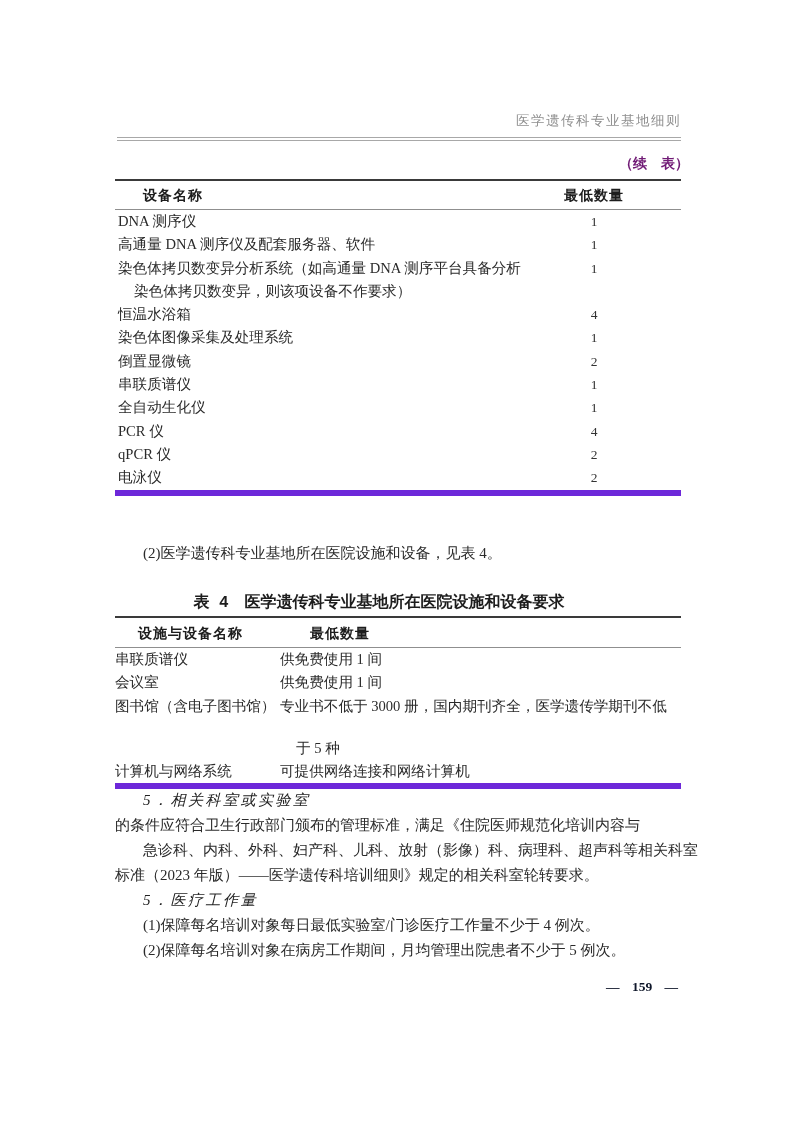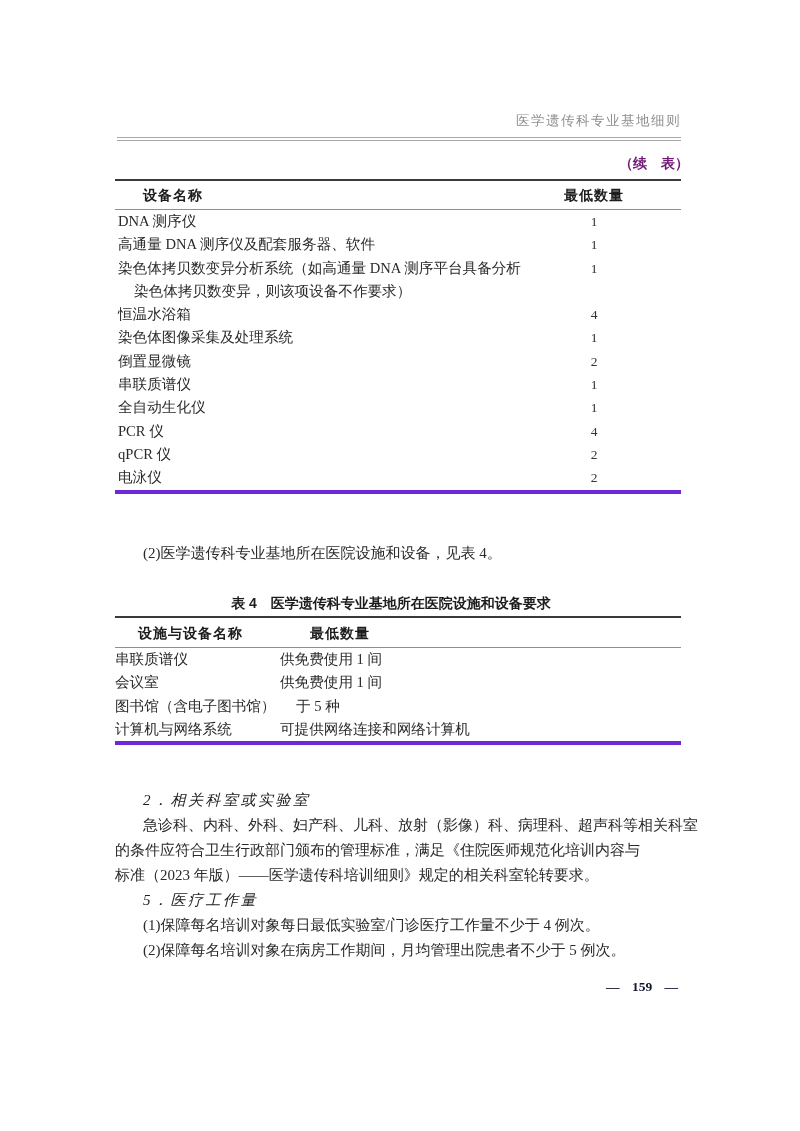--- a/index.html
+++ b/index.html
@@ -25,21 +25,21 @@
     border-top:1px solid #a8a8a8; border-bottom:1px solid #a8a8a8;
   }
   .continued-label{
     position:absolute; top:154px; right:-8px;
     font-family:"Liberation Sans","DejaVu Sans",sans-serif;
     font-weight:bold; font-size:14px; line-height:18px; color:#701a75;
     white-space:nowrap;
   }
 
   
-  .rule-table{ position:absolute; left:0; width:566px; border-top:2px solid #3a3a3a; border-bottom:4px solid #6d28d9; }
+  .rule-table{ position:absolute; left:0; width:566px; border-top:2px solid #3a3a3a; border-bottom:6px solid #6d28d9; }
   #table1{ top:179px; }
   #table4{ top:616px; }
   .t-header{
     position:relative; border-bottom:1px solid #8f8f8f;
     font-family:"Liberation Sans","DejaVu Sans",sans-serif;
     font-weight:bold; font-size:14px; color:#1d1d1d;
   }
   #table1 .t-header{ height:29px; line-height:29px; }
   #table4 .t-header{ height:30px; line-height:30px; }
   #table1 .t-header .h-col1{ padding-left:28px; letter-spacing:1px; }
@@ -50,31 +50,31 @@
   .t-row{ position:relative; }
   .tline{ line-height:23.3px; font-size:14.6px; white-space:nowrap; }
   #t1-body .tline{ padding-left:3px;font-family:Liberation Serif, serif; }
   #t1-body .tline.cont{ padding-left:19px; }
   .t1-qty{
     position:absolute; top:0; left:414px; width:130px; text-align:center;
     line-height:23.3px; font-size:13.5px; color:#333;
   }
   .t4-name{ position:absolute; top:0; left:0; line-height:23.3px; font-size:14.6px; white-space:nowrap; }
   .t4-value{ margin-left:165px; }
-  .t4-value .tline.cont{ padding-left:16px; }
+  .t4-value .tline.cont{ padding-left:16px;margin-top:19px; }
 
   
   .para-intro{
     position:absolute; top:541px; left:0; width:566px;
     font-size:15px; line-height:25px; text-indent:28px; white-space:nowrap;
   }
   .table4-caption{
-    position:absolute; top:594px; left:16px; width:520px; text-align:center;
-    font-family:Liberation Sans, sans-serif;
-    font-weight:bold; font-size:14px; line-height:18px; color:#1d1d1d;
+    position:absolute; top:594px; left:4px; width:520px; text-align:center;
+    font-family:Liberation Mono, monospace;
+    font-weight:bold; font-size:16px; line-height:18px; color:#1d1d1d;
     white-space:nowrap;
   }
   .body-text{ position:absolute; top:788px; left:0; width:566px; }
   .body-text .line{ font-size:15px; line-height:25px; white-space:nowrap; }
   .body-text .line.heading{
     font-style:italic; letter-spacing:2.5px; padding-left:28px; color:#222;
   }
   .body-text .line.indent{ text-indent:28px; }
   .body-text .line.flush{ text-indent:0; }
 
@@ -190,36 +190,37 @@
           </div>
           <div class="t-row">
             <div class="t4-name">会议室</div>
             <div class="t4-value">
               <div class="tline">供免费使用 1 间</div>
             </div>
           </div>
           <div class="t-row">
             <div class="t4-name">图书馆（含电子图书馆）</div>
             <div class="t4-value">
+              <div class="tline">专业书不低于 3000 册，国内期刊齐全，医学遗传学期刊不低</div>
               <div class="tline cont">于 5 种</div>
             </div>
           </div>
           <div class="t-row">
             <div class="t4-name">计算机与网络系统</div>
             <div class="t4-value">
               <div class="tline">可提供网络连接和网络计算机</div>
             </div>
           </div>
         </div>
     </div>
 
     <div class="body-text" id="body-text">
-        <div class="line heading">2．相关科室或实验室</div>
+        <div class="line heading">5．相关科室或实验室</div>
+        <div class="line flush">的条件应符合卫生行政部门颁布的管理标准，满足《住院医师规范化培训内容与</div>
         <div class="line indent">急诊科、内科、外科、妇产科、儿科、放射（影像）科、病理科、超声科等相关科室</div>
-        <div class="line flush">的条件应符合卫生行政部门颁布的管理标准，满足《住院医师规范化培训内容与</div>
         <div class="line flush">标准（2023 年版）——医学遗传科培训细则》规定的相关科室轮转要求。</div>
         <div class="line heading">5．医疗工作量</div>
         <div class="line indent">(1)保障每名培训对象每日最低实验室/门诊医疗工作量不少于 4 例次。</div>
         <div class="line indent">(2)保障每名培训对象在病房工作期间，月均管理出院患者不少于 5 例次。</div>
       </div>
 
     <div class="page-number">— 159 —</div>
 
   </div>
 </div>

